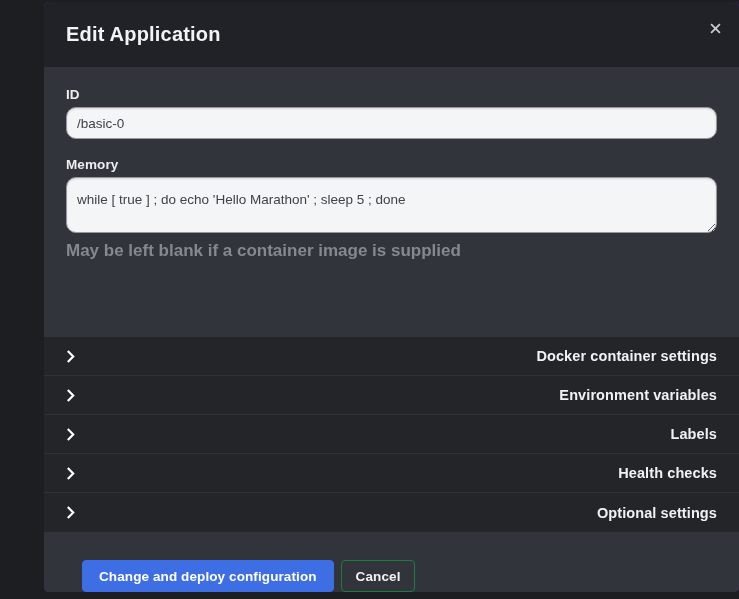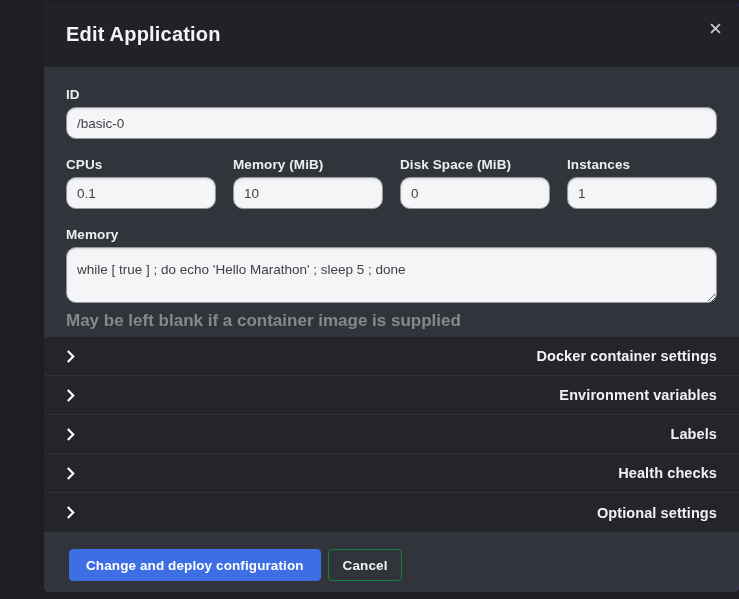--- a/index.html
+++ b/index.html
@@ -116,23 +116,23 @@
   .section-label {
     color: #f0f1f3;
     font-size: 14.5px;
     font-weight: 700;
     letter-spacing: .1px;
   }
   
   .modal-footer {
     flex: 1 1 auto;
     background: #31353b;
-    padding: 17px 22px 0 25px;
-    display: flex;
-    align-items: flex-start;
+    padding: 17px 22px 0 38px;
+    display: flex;
+    align-items: flex-end;
   }
   .btn {
     height: 32px;
     border-radius: 4px;
     font-size: 13.5px;
     font-weight: 700;
     font-family: "Liberation Sans", "DejaVu Sans", sans-serif;
     cursor: pointer;
     letter-spacing: .1px;
   }
@@ -164,38 +164,20 @@
     </button>
   </div>
 
   <div class="modal-body">
 
     <div class="form-group">
       <label class="field-label">ID</label>
       <input class="text-input" type="text" value="/basic-0" style="">
     </div>
 
-    <div class="field-row">
-      <div>
-        <label class="field-label">CPUs</label>
-        <input class="text-input" type="text" value="0.1" style="">
-      </div>
-      <div>
-        <label class="field-label">Memory (MiB)</label>
-        <input class="text-input" type="text" value="10" style="">
-      </div>
-      <div>
-        <label class="field-label">Disk Space (MiB)</label>
-        <input class="text-input" type="text" value="0" style="">
-      </div>
-      <div>
-        <label class="field-label">Instances</label>
-        <input class="text-input" type="text" value="1" style="">
-      </div>
-    </div>
 
     <div class="command-group">
       <label class="field-label">Memory</label>
       <textarea class="text-area" style="">while [ true ] ; do echo 'Hello Marathon' ; sleep 5 ; done</textarea>
       <div class="help-text">May be left blank if a container image is supplied</div>
     </div>
 
   </div>
 
   <div class="sections">

